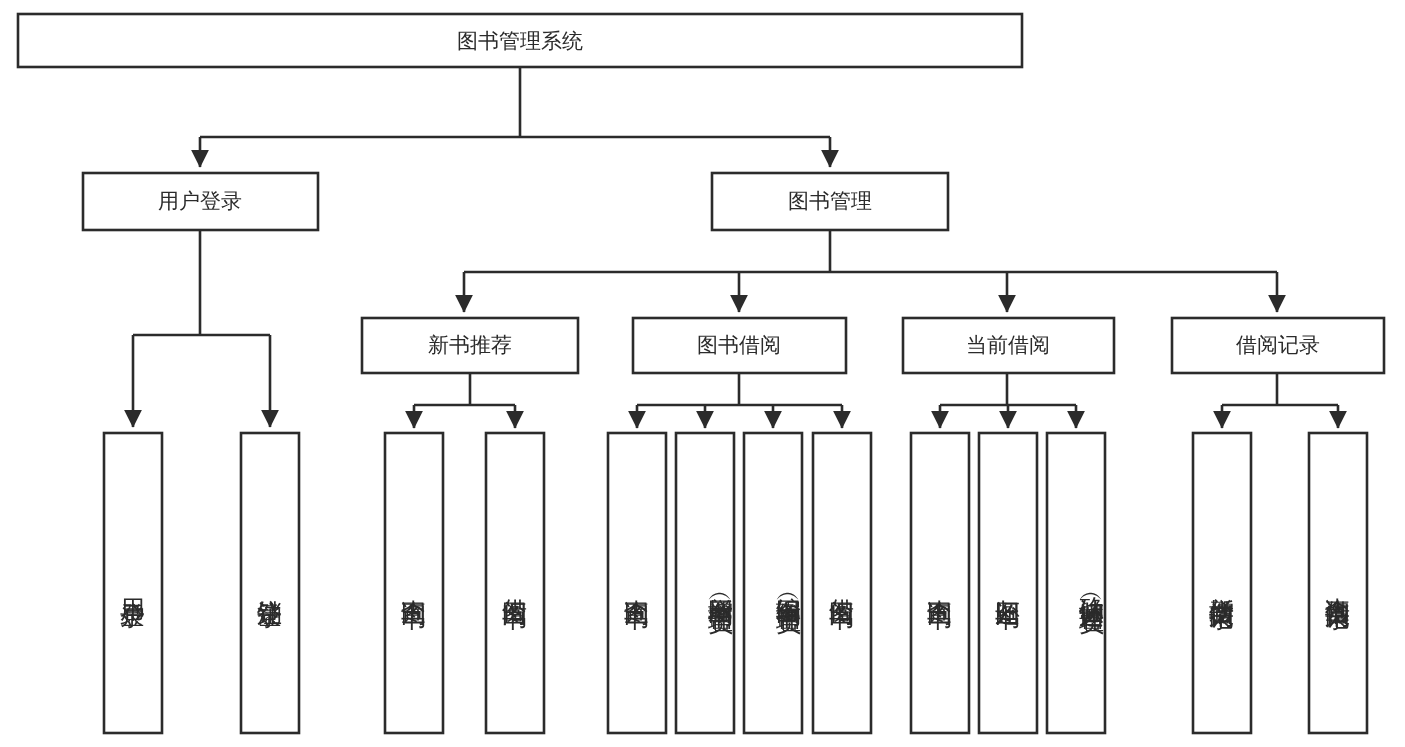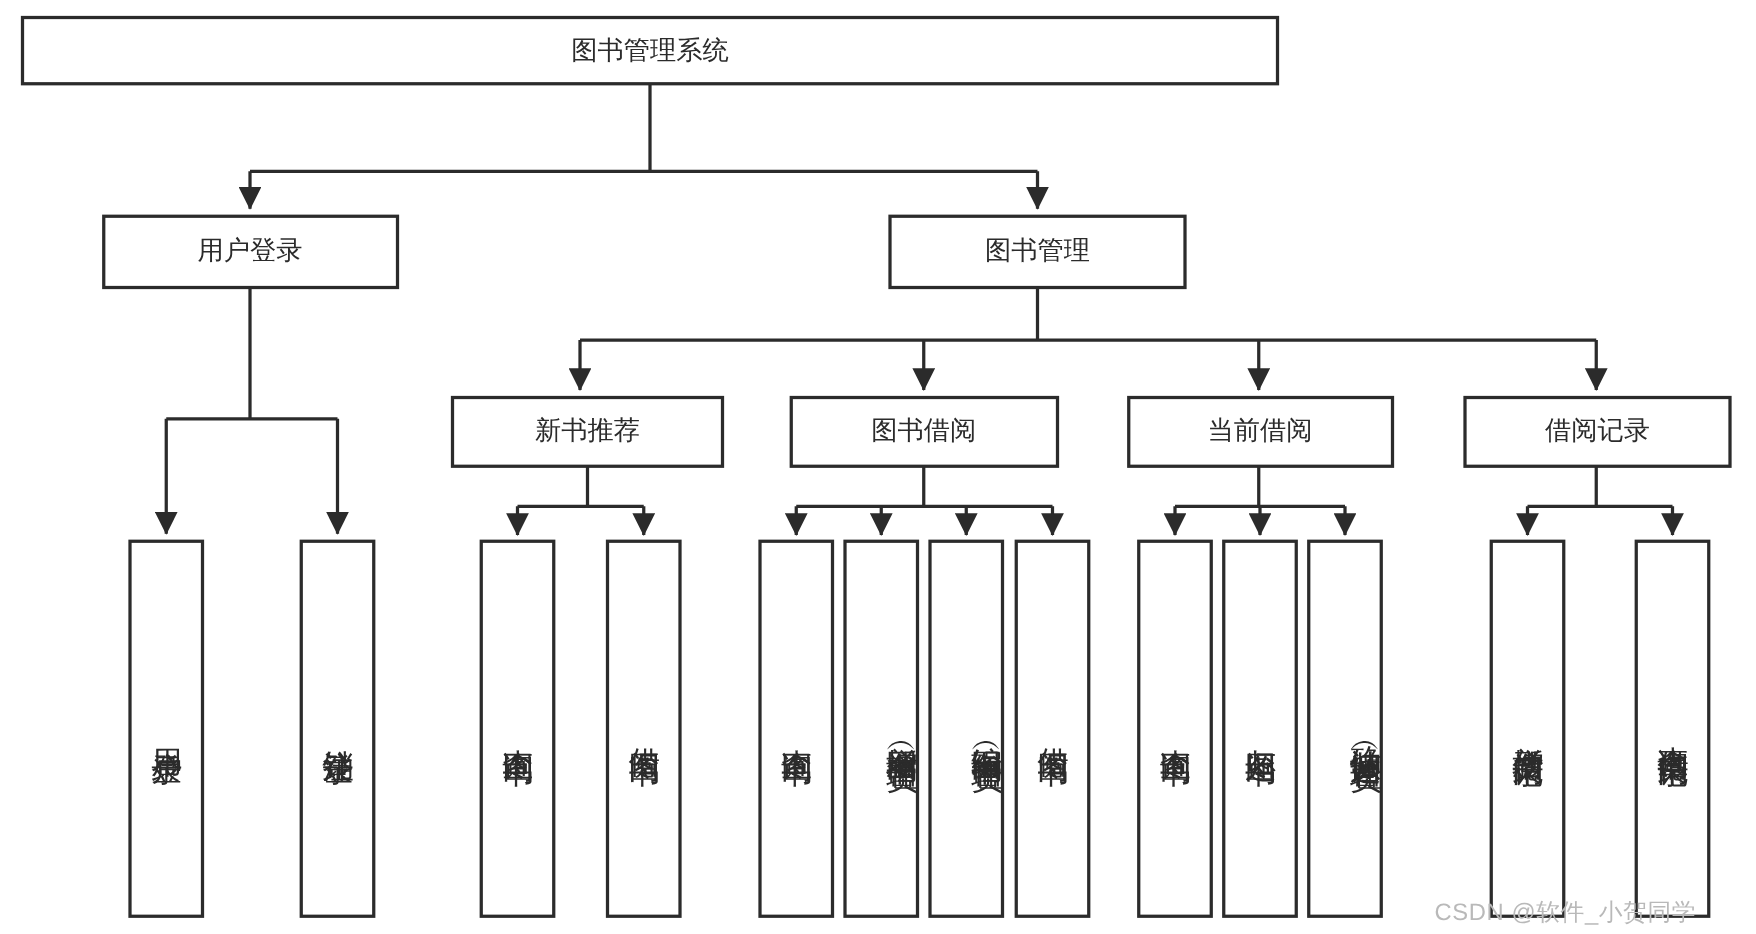--- a/index.html
+++ b/index.html
@@ -204,14 +204,13 @@
   <div class="vlabel" style="left:744px; top:433px; width:58px; height:300px; align-items:flex-start; padding-top:6px; box-sizing:border-box;">编辑图书（管理员）</div>
   <div class="vlabel" style="left:813px; top:433px; width:58px; height:300px;">借阅图书</div>
 
   <div class="vlabel" style="left:911px; top:433px; width:58px; height:300px;">查询图书</div>
   <div class="vlabel" style="left:979px; top:433px; width:58px; height:300px;">归还图书</div>
   <div class="vlabel" style="left:1047px; top:433px; width:58px; height:300px; align-items:flex-start; padding-top:6px; box-sizing:border-box;">确认归还（管理员）</div>
 
   <div class="vlabel" style="left:1193px; top:433px; width:58px; height:300px;">新增借阅记录</div>
   <div class="vlabel" style="left:1309px; top:433px; width:58px; height:300px;">查询借阅记录</div>
 
-  <div class="watermark">CSDN @软件_小贺同学</div>
 </div>
 
 </body></html>

